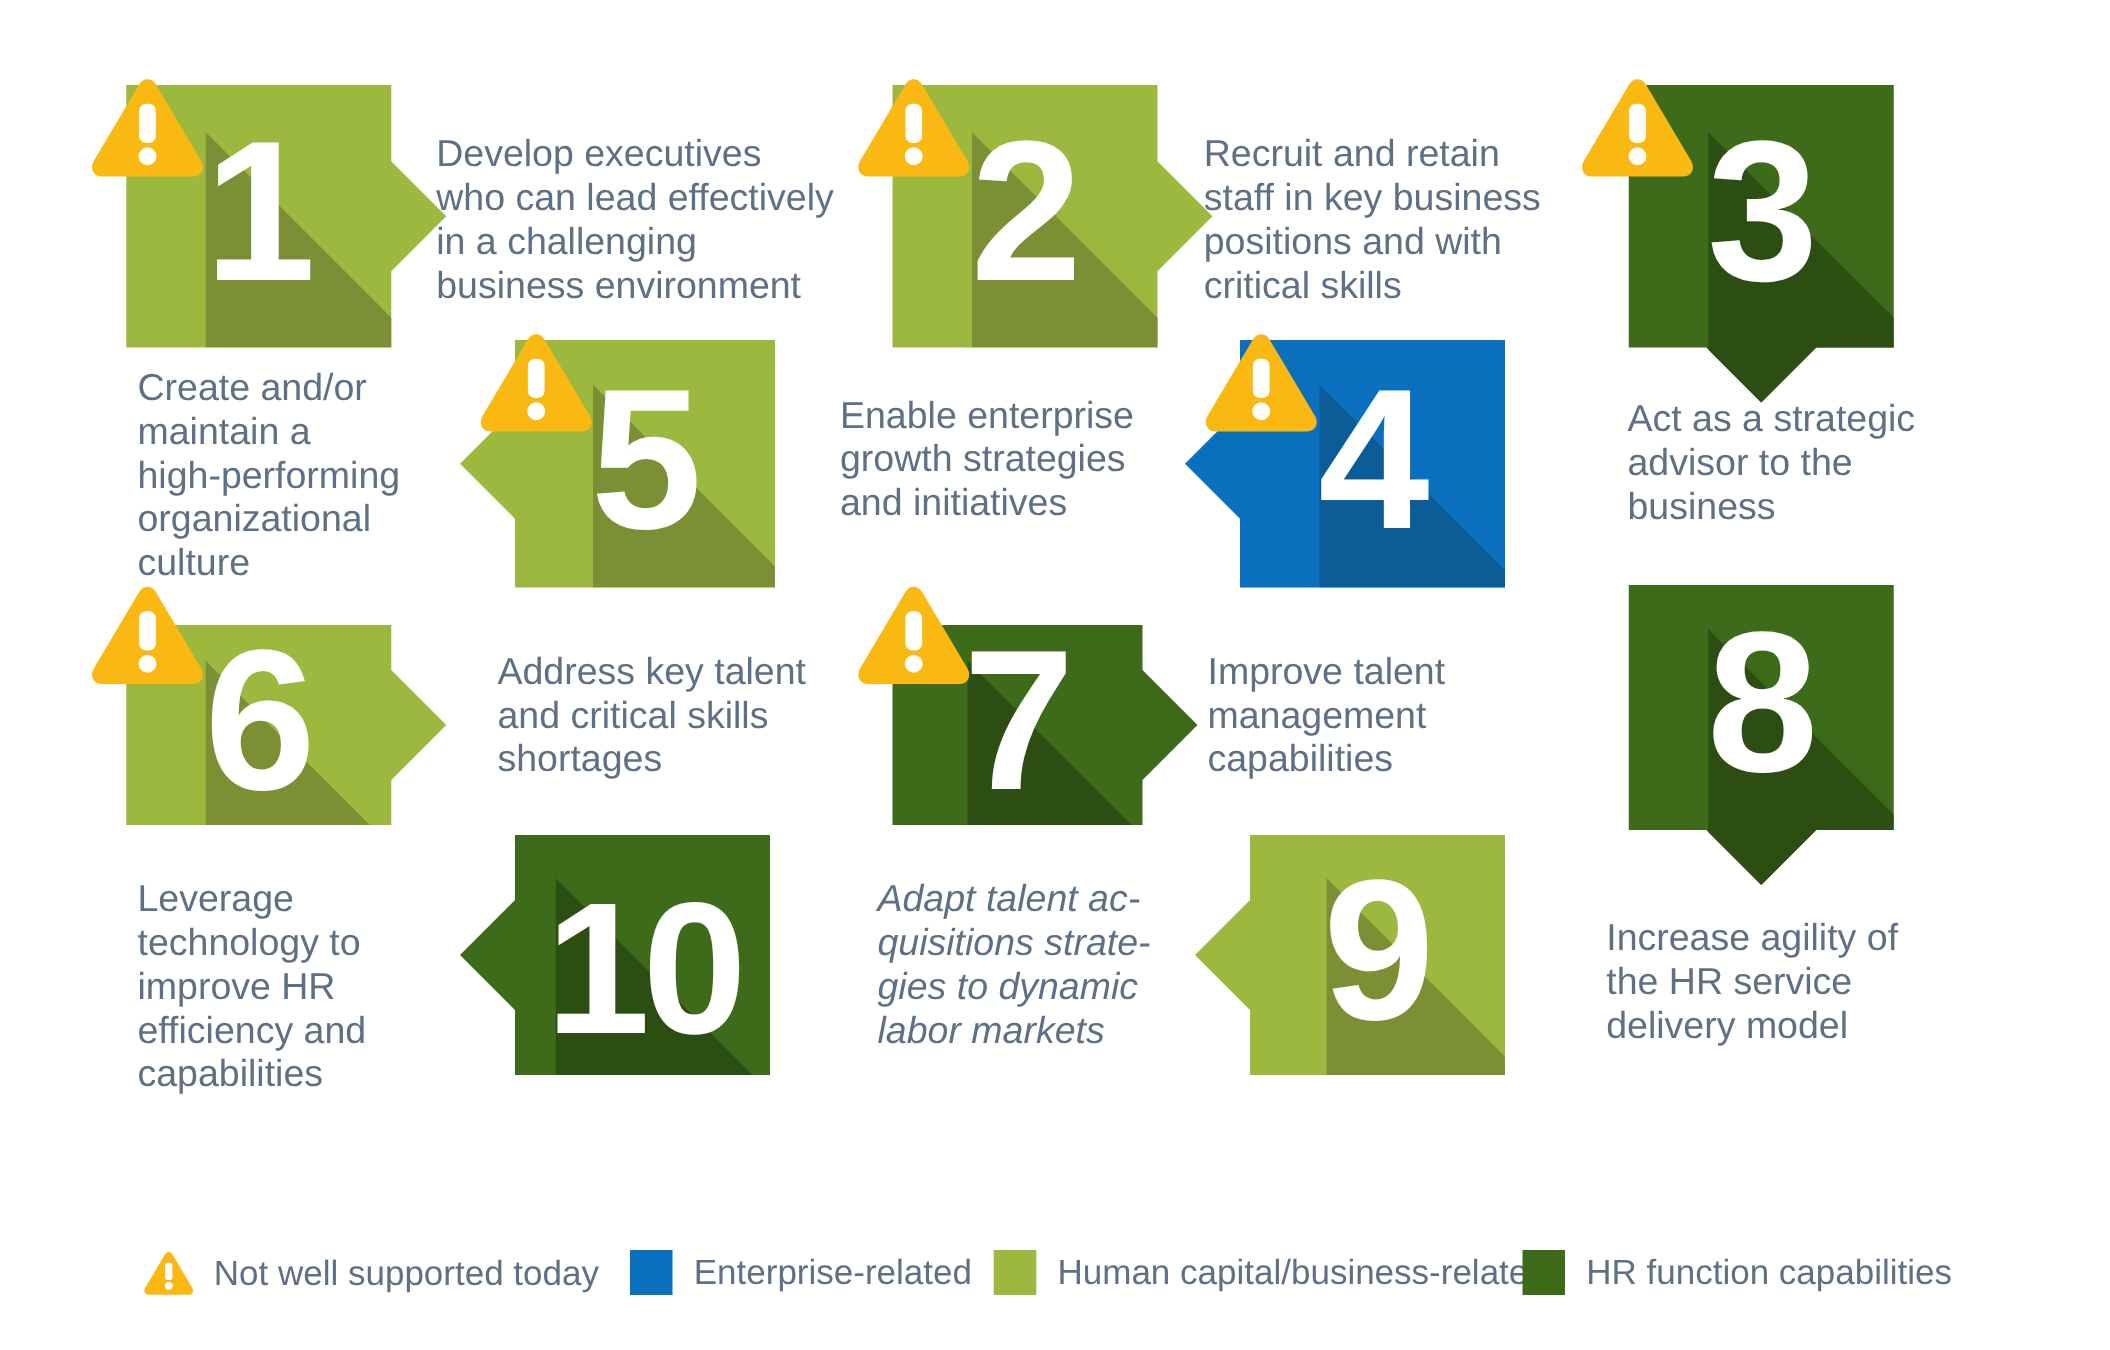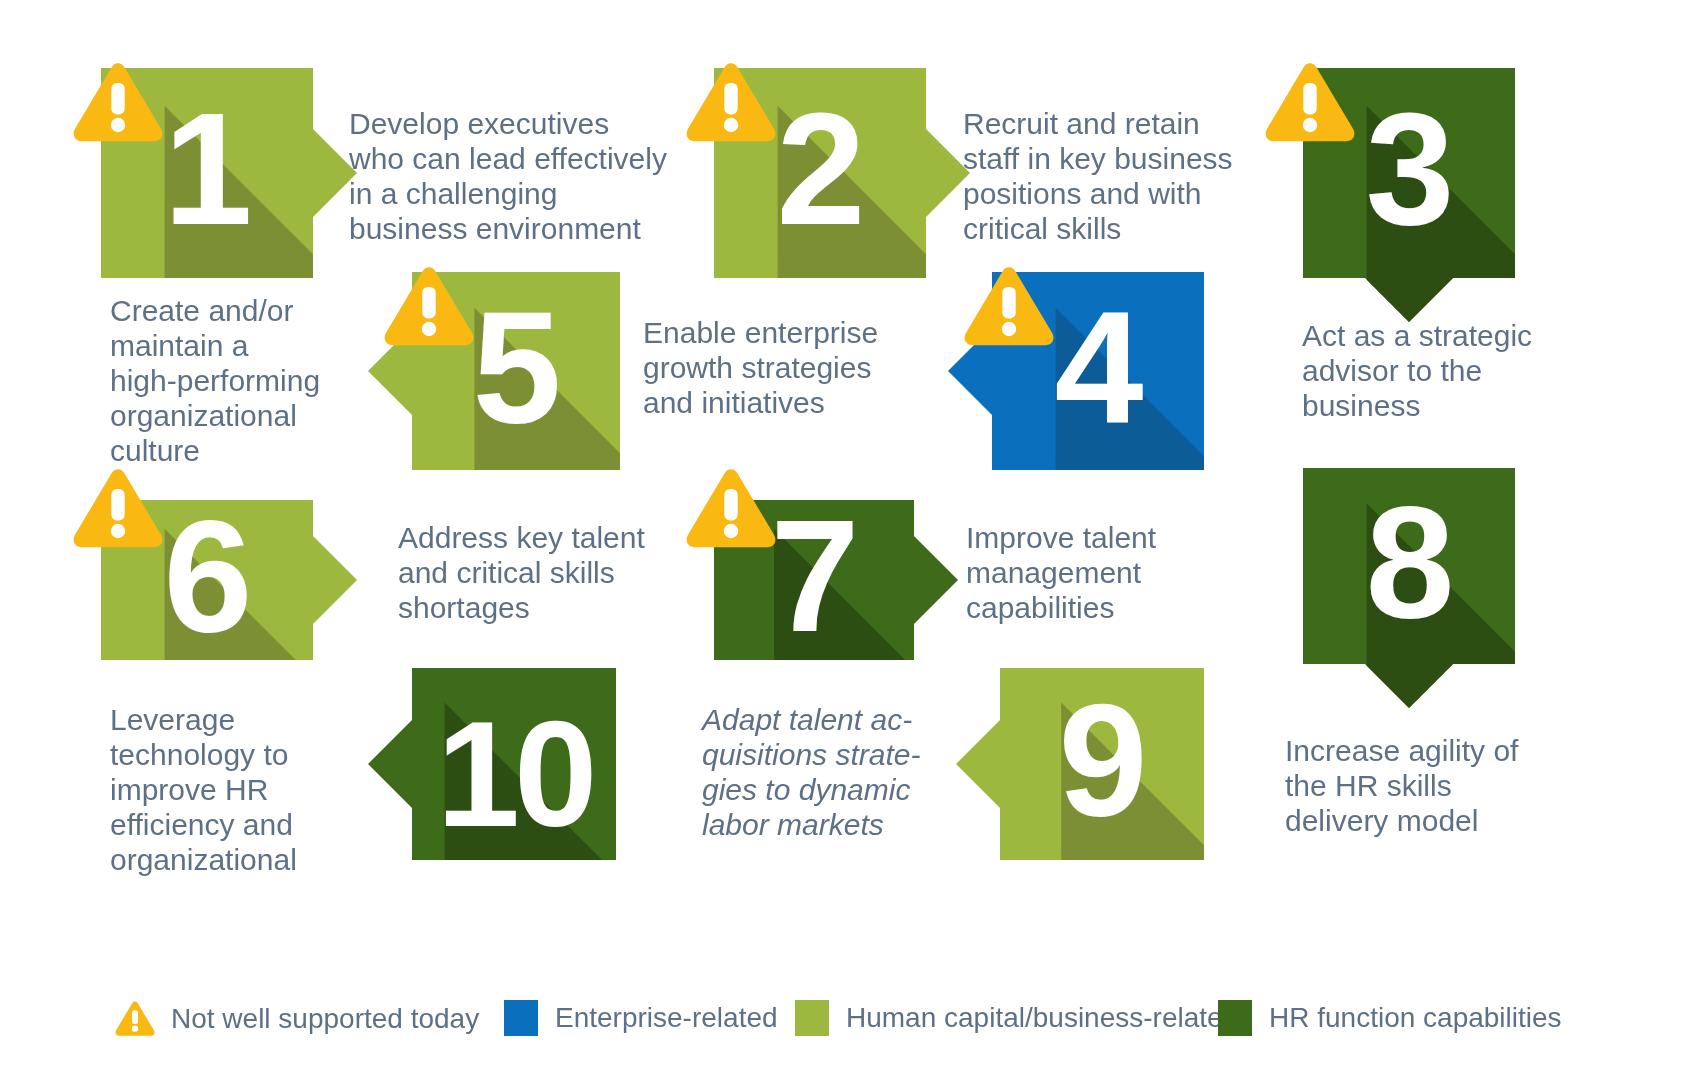--- a/index.html
+++ b/index.html
@@ -176,21 +176,21 @@
         <span>4</span>
       </div>
   </div>
   <div class="warn" style="left:961px;top:264px;">
       <svg width="96" height="86" viewBox="0 0 100 90">
         <path d="M43,8 C46.6,2 53.4,2 57,8 L95,72 C98.6,78.5 95.2,85 88,85 L12,85 C4.8,85 1.4,78.5 5,72 Z" fill="#f9b912"></path>
         <rect x="43" y="24" width="14" height="33" rx="6" fill="#ffffff"></rect>
         <circle cx="50" cy="68" r="7.5" fill="#ffffff"></circle>
       </svg>
     </div>
-  <div class="cap" style="left:643px;top:315px;width:300px;">Enable enterprise
+  <div class="cap" style="left:672px;top:315px;width:300px;">Enable enterprise
 growth strategies
 and initiatives</div>
 
   <div class="card" style="left:412px;top:272px;width:208px;height:198px;">
     <div class="tile">
         <svg width="256" height="246" viewBox="-46 0 300 246" style="position: absolute; left: -46px; top: 0px; width: 300px; height: 246px;">
           <defs>
             <clipPath id="clip4">
               <path d="M0,0 H208 V198 H0 V143 L-44,99 L0,55 Z"></path>
             </clipPath>
@@ -291,42 +291,42 @@
         </svg>
       </div>
     <div class="num">
         <span>8</span>
       </div>
   </div>
   <div class="cap" style="left:110px;top:702px;width:280px;">Leverage
 technology to
 improve HR
 efficiency and
-organizational</div>
+capabilities</div>
 
   <div class="card" style="left:1000px;top:668px;width:204px;height:192px;">
     <div class="tile">
         <svg width="252" height="240" viewBox="-46 0 296 240" style="position: absolute; left: -46px; top: 0px; width: 296px; height: 240px;">
           <defs>
             <clipPath id="clip8">
               <path d="M0,0 H204 V192 H0 V140 L-44,96 L0,52 Z"></path>
             </clipPath>
           </defs>
           <path d="M0,0 H204 V192 H0 V140 L-44,96 L0,52 Z" fill="#9cb83e"></path>
           <g clip-path="url(#clip8)">
             <path d="M61.199999999999996,34.56 L368,341.36 L368,356 L61.199999999999996,356 Z" fill="#7d8f35"></path>
           </g>
         </svg>
       </div>
     <div class="num">
         <span>9</span>
       </div>
   </div>
   <div class="cap" style="left:1285px;top:733px;width:300px;">Increase agility of
-the HR skills
+the HR service
 delivery model</div>
 
   <div class="card" style="left:412px;top:668px;width:204px;height:220px;">
     <div class="tile">
         <svg width="252" height="240" viewBox="-46 0 296 240" style="position: absolute; left: -46px; top: 0px; width: 296px; height: 240px;">
           <defs>
             <clipPath id="clip9">
               <path d="M0,0 H204 V192 H0 V140 L-44,96 L0,52 Z"></path>
             </clipPath>
           </defs>

